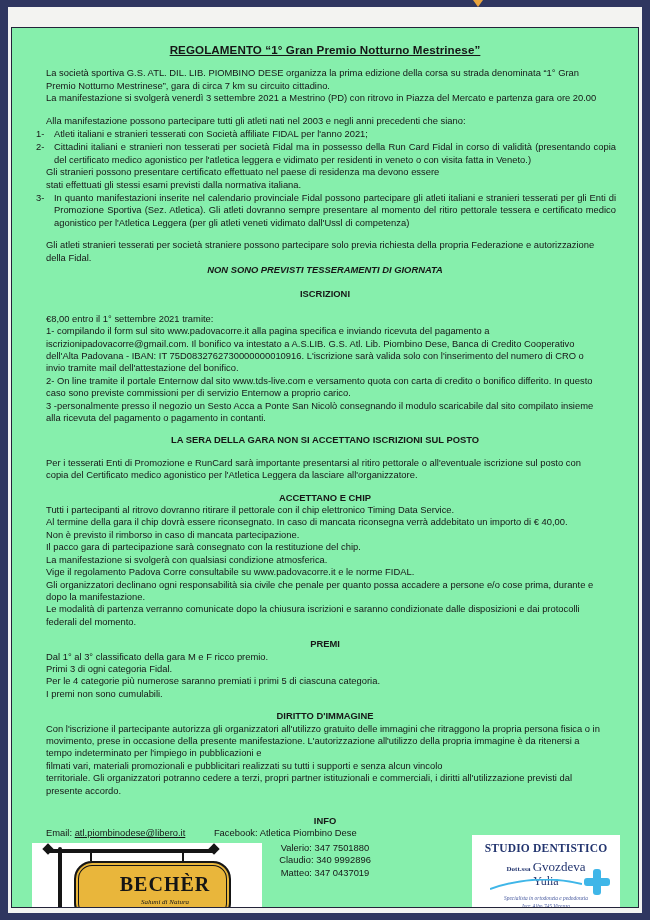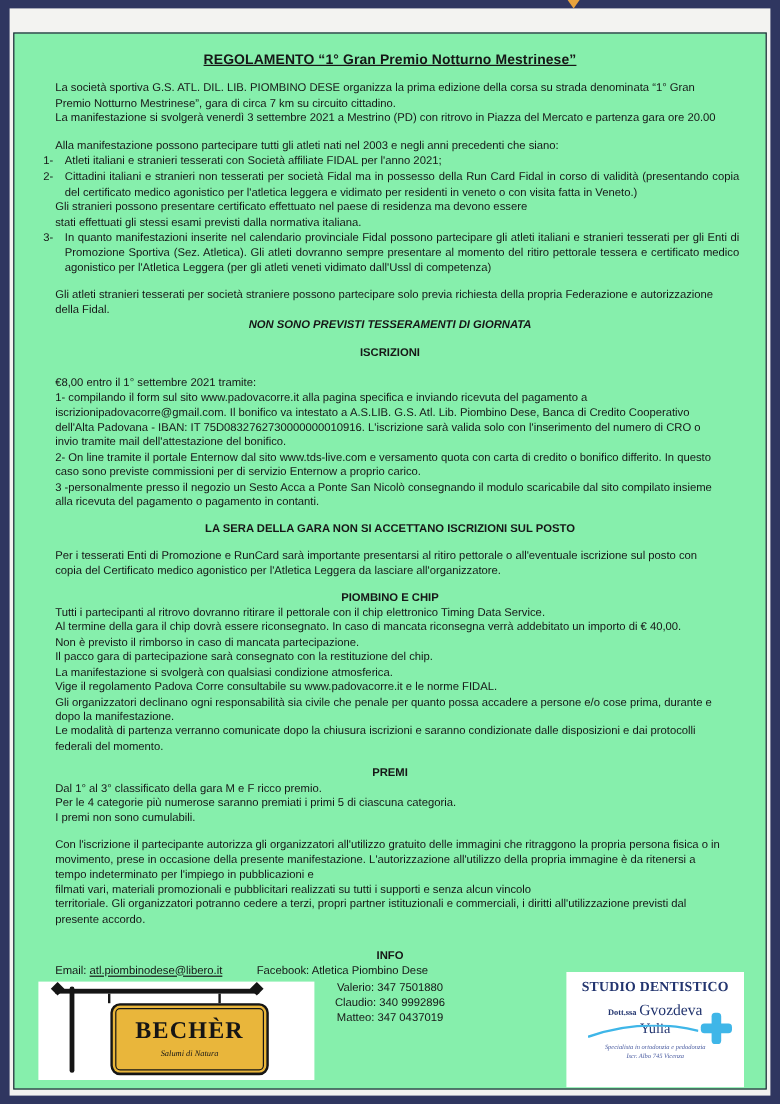--- a/index.html
+++ b/index.html
@@ -23,21 +23,21 @@
   .info-zone{position:relative;height:122px;margin-top:8px;}
   .phones{text-align:center;margin-top:2px;}
   
   .becher-box{position:absolute;left:8px;top:28px;width:230px;height:82px;background:#ffffff;}
   .becher-post{position:absolute;left:26px;top:4px;width:4px;height:72px;background:#151515;border-radius:2px;}
   .becher-bar{position:absolute;left:14px;top:6px;width:170px;height:4px;background:#151515;}
   .becher-d1,.becher-d2{position:absolute;top:2px;width:8px;height:8px;background:#151515;transform:rotate(45deg);}
   .becher-d1{left:12px}.becher-d2{left:178px}
   .becher-h1,.becher-h2{position:absolute;top:10px;width:2px;height:8px;background:#151515;}
   .becher-h1{left:58px}.becher-h2{left:150px}
-  .becher-sign{position:absolute;left:60px;top:18px;width:128px;height:56px;background:#e9b63b;border:2px solid #151515;border-radius:8px;box-shadow:inset 0 0 0 2px #e9b63b, inset 0 0 0 3px #151515;text-align:center;}
+  .becher-sign{position:absolute;left:42px;top:18px;width:128px;height:56px;background:#e9b63b;border:2px solid #151515;border-radius:18px;box-shadow:inset 0 0 0 2px #e9b63b, inset 0 0 0 3px #151515;text-align:center;padding-left:25px;}
   .becher-name{font-family:"Liberation Serif",serif;font-weight:bold;font-size:20px;letter-spacing:1px;margin-top:8px;color:#151515;}
   .becher-tag{font-family:"Liberation Serif",serif;font-style:italic;font-size:7px;color:#151515;margin-top:1px;}
   
   .studio-box{position:absolute;right:6px;top:20px;width:148px;height:96px;background:#ffffff;text-align:center;font-family:"Liberation Serif",serif;color:#23356f;}
   .studio-l1{font-size:11.5px;font-weight:bold;margin-top:6px;letter-spacing:.2px;}
   .studio-l2{font-size:9px;margin-top:2px;}
   .studio-l2 .pre{font-size:7px;font-weight:bold;}
   .studio-l2 .name{font-size:13px;text-align:right;}
   .studio-l3{font-size:12px;margin-top:-1px;}
   .studio-small{font-size:5.4px;font-style:italic;color:#4a5ca0;margin-top:4px;line-height:1.5;}
@@ -89,37 +89,39 @@
         <p class="c">1- compilando il form sul sito www.padovacorre.it alla pagina specifica e inviando ricevuta del pagamento a iscrizionipadovacorre@gmail.com. Il bonifico va intestato a A.S.LIB. G.S. Atl. Lib. Piombino Dese, Banca di Credito Cooperativo dell'Alta Padovana - IBAN: IT 75D0832762730000000010916. L'iscrizione sarà valida solo con l'inserimento del numero di CRO o invio tramite mail dell'attestazione del bonifico.</p>
         <p class="c">2- On line tramite il portale Enternow dal sito www.tds-live.com e versamento quota con carta di credito o bonifico differito. In questo caso sono previste commissioni per di servizio Enternow a proprio carico.</p>
         <p class="c">3 -personalmente presso il negozio un Sesto Acca a Ponte San Nicolò consegnando il modulo scaricabile dal sito compilato insieme alla ricevuta del pagamento o pagamento in contanti.</p>
         <div class="gap10"></div>
 
         <div class="h">LA SERA DELLA GARA NON SI ACCETTANO ISCRIZIONI SUL POSTO</div>
         <div class="gap10"></div>
         <p class="c">Per i tesserati Enti di Promozione e RunCard sarà importante presentarsi al ritiro pettorale o all'eventuale iscrizione sul posto con copia del Certificato medico agonistico per l'Atletica Leggera da lasciare all'organizzatore.</p>
         <div class="gap10"></div>
 
-        <div class="h">PIOMBINO E CHIP</div>
+        <div class="h">ACCETTANO E CHIP</div>
         <p class="c">Tutti i partecipanti al ritrovo dovranno ritirare il pettorale con il chip elettronico Timing Data Service.</p>
         <p class="c">Al termine della gara il chip dovrà essere riconsegnato. In caso di mancata riconsegna verrà addebitato un importo di € 40,00.</p>
         <p class="c">Non è previsto il rimborso in caso di mancata partecipazione.</p>
         <p class="c">Il pacco gara di partecipazione sarà consegnato con la restituzione del chip.</p>
         <p class="c">La manifestazione si svolgerà con qualsiasi condizione atmosferica.</p>
         <p class="c">Vige il regolamento Padova Corre consultabile su www.padovacorre.it e le norme FIDAL.</p>
         <p class="c">Gli organizzatori declinano ogni responsabilità sia civile che penale per quanto possa accadere a persone e/o cose prima, durante e dopo la manifestazione.</p>
         <p class="c">Le modalità di partenza verranno comunicate dopo la chiusura iscrizioni e saranno condizionate dalle disposizioni e dai protocolli federali del momento.</p>
         <div class="gap10"></div>
 
         <div class="h">PREMI</div>
         <p class="c">Dal 1° al 3° classificato della gara M e F ricco premio.</p>
+        <p class="c">Primi 3 di ogni categoria Fidal.</p>
         <p class="c">Per le 4 categorie più numerose saranno premiati i primi 5 di ciascuna categoria.</p>
         <p class="c">I premi non sono cumulabili.</p>
         <div class="gap10"></div>
 
+        <div class="h">DIRITTO D'IMMAGINE</div>
         <p class="c">Con l'iscrizione il partecipante autorizza gli organizzatori all'utilizzo gratuito delle immagini che ritraggono la propria persona fisica o in movimento, prese in occasione della presente manifestazione. L'autorizzazione all'utilizzo della propria immagine è da ritenersi a tempo indeterminato per l'impiego in pubblicazioni e</p>
         <p class="c">filmati vari, materiali promozionali e pubblicitari realizzati su tutti i supporti e senza alcun vincolo</p>
         <p class="c">territoriale. Gli organizzatori potranno cedere a terzi, propri partner istituzionali e commerciali, i diritti all'utilizzazione previsti dal presente accordo.</p>
         <div class="gap10"></div>
 
         <div class="info-zone">
           <div class="h">INFO</div>
           <p class="c">
             <span>Email:</span>
             <a class="email">atl.piombinodese@libero.it</a>

